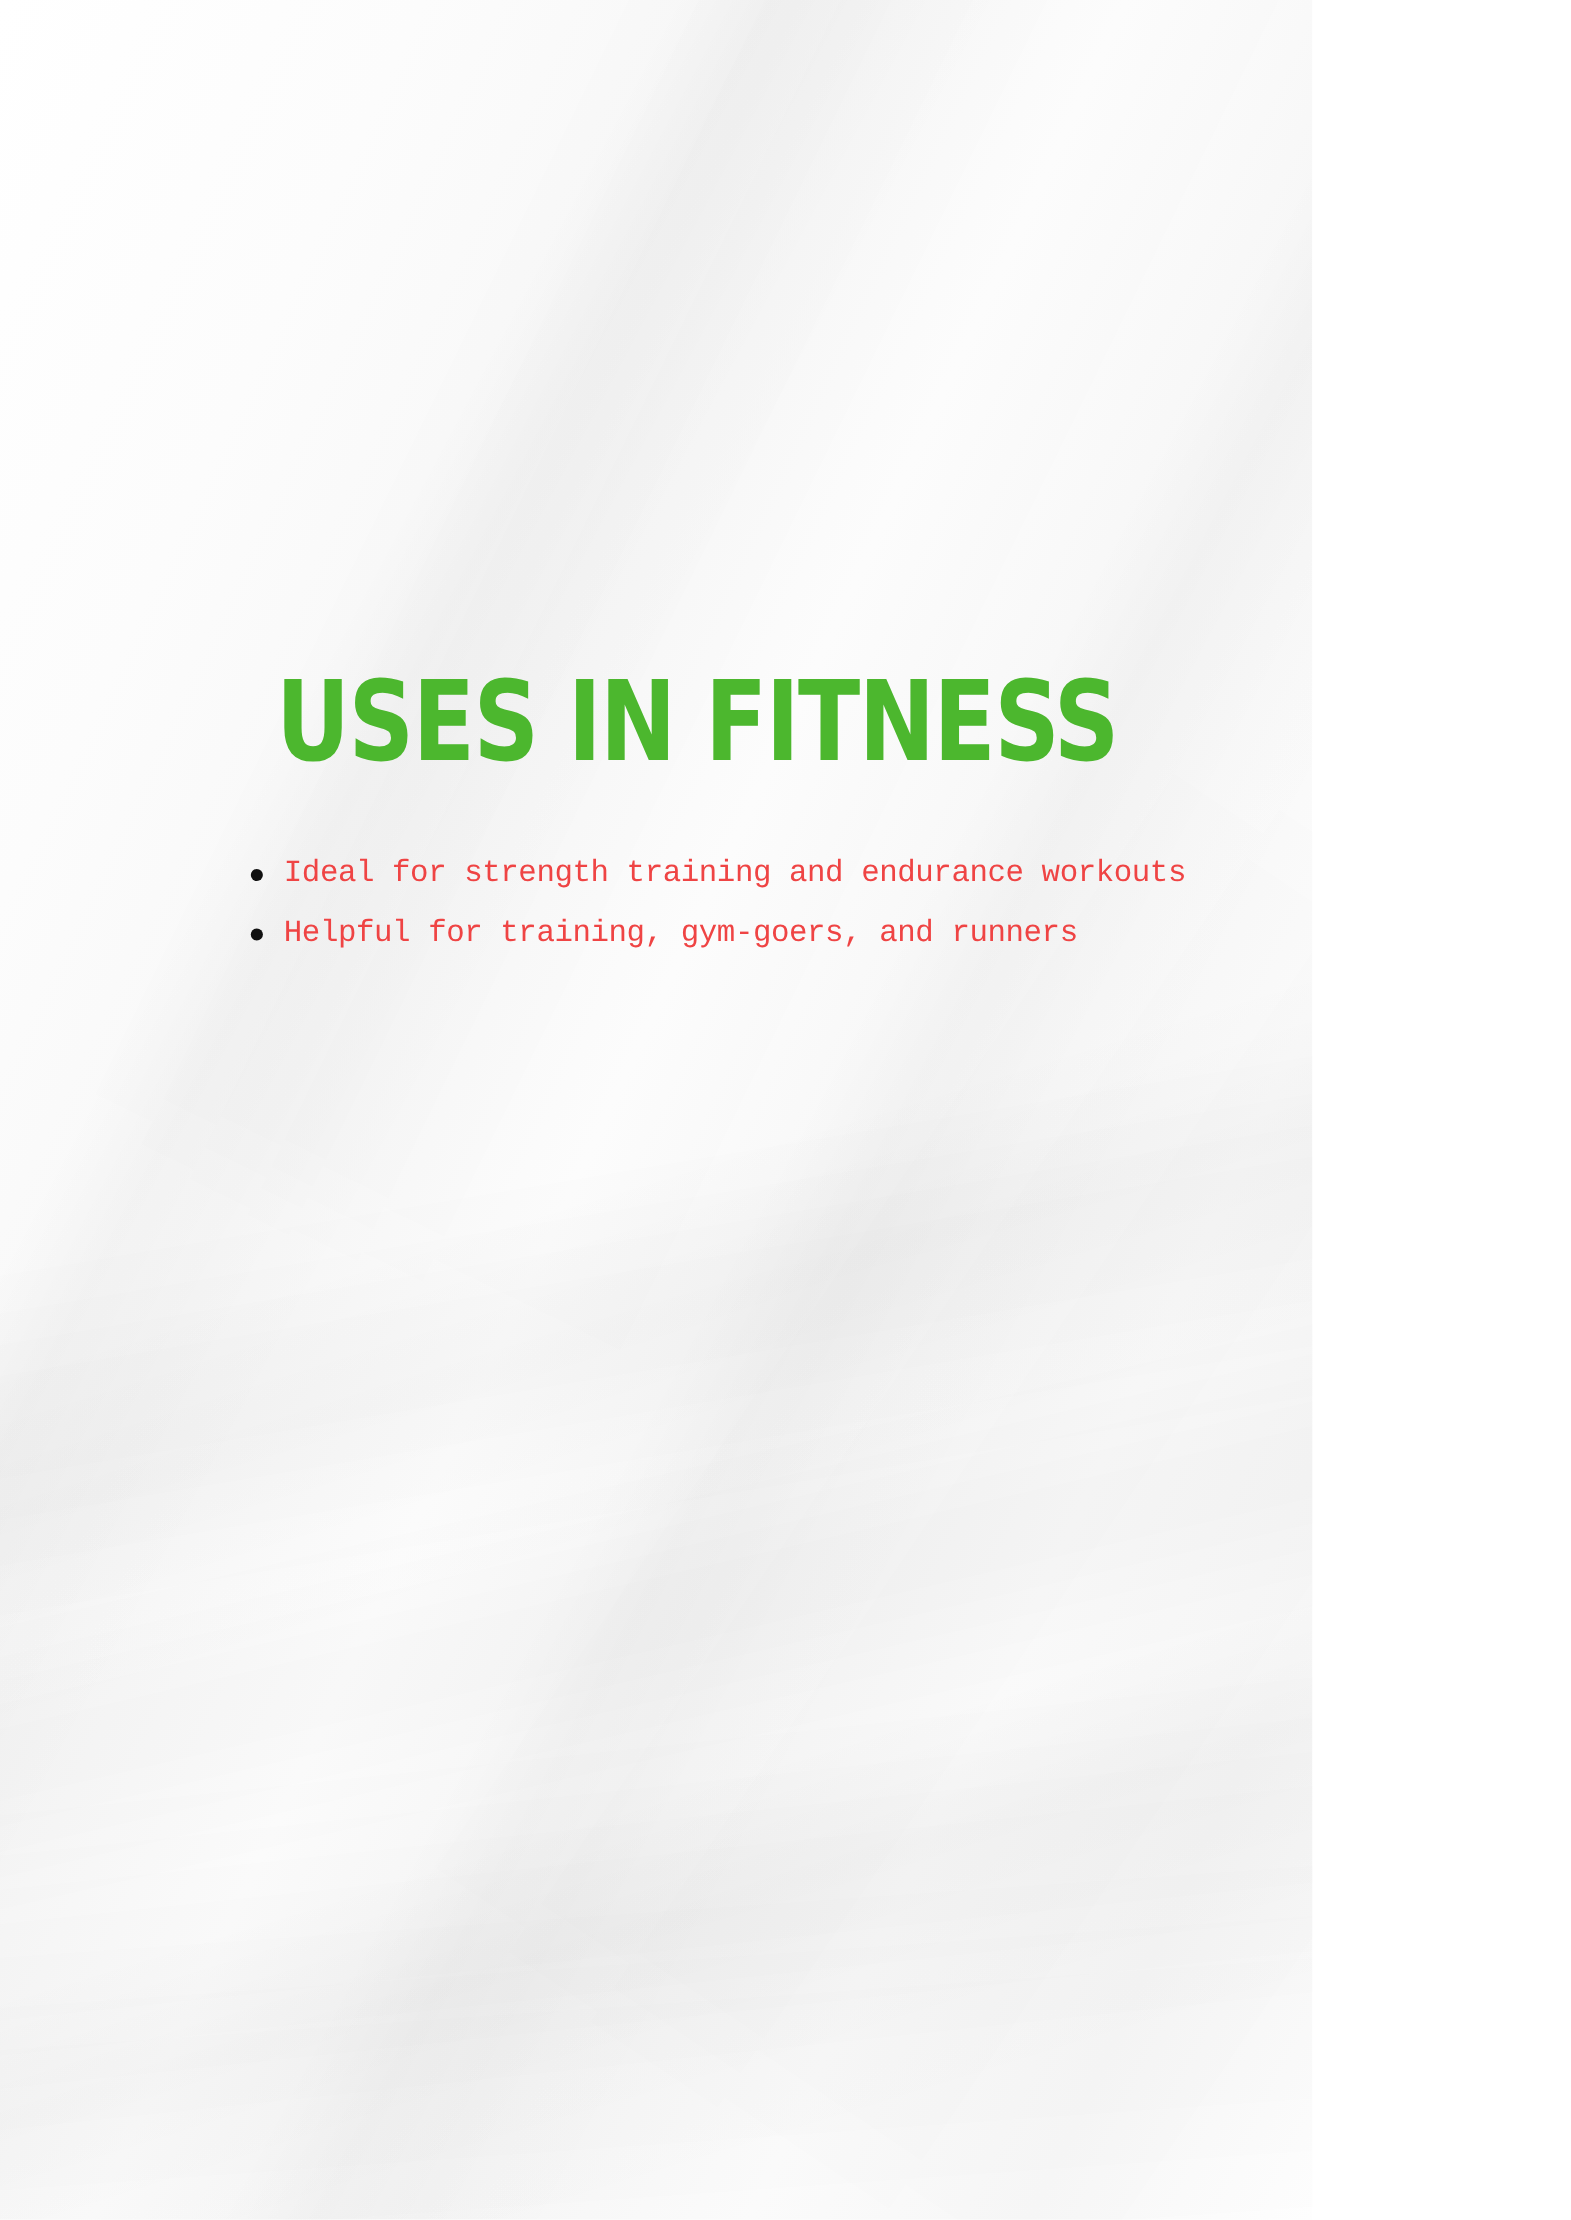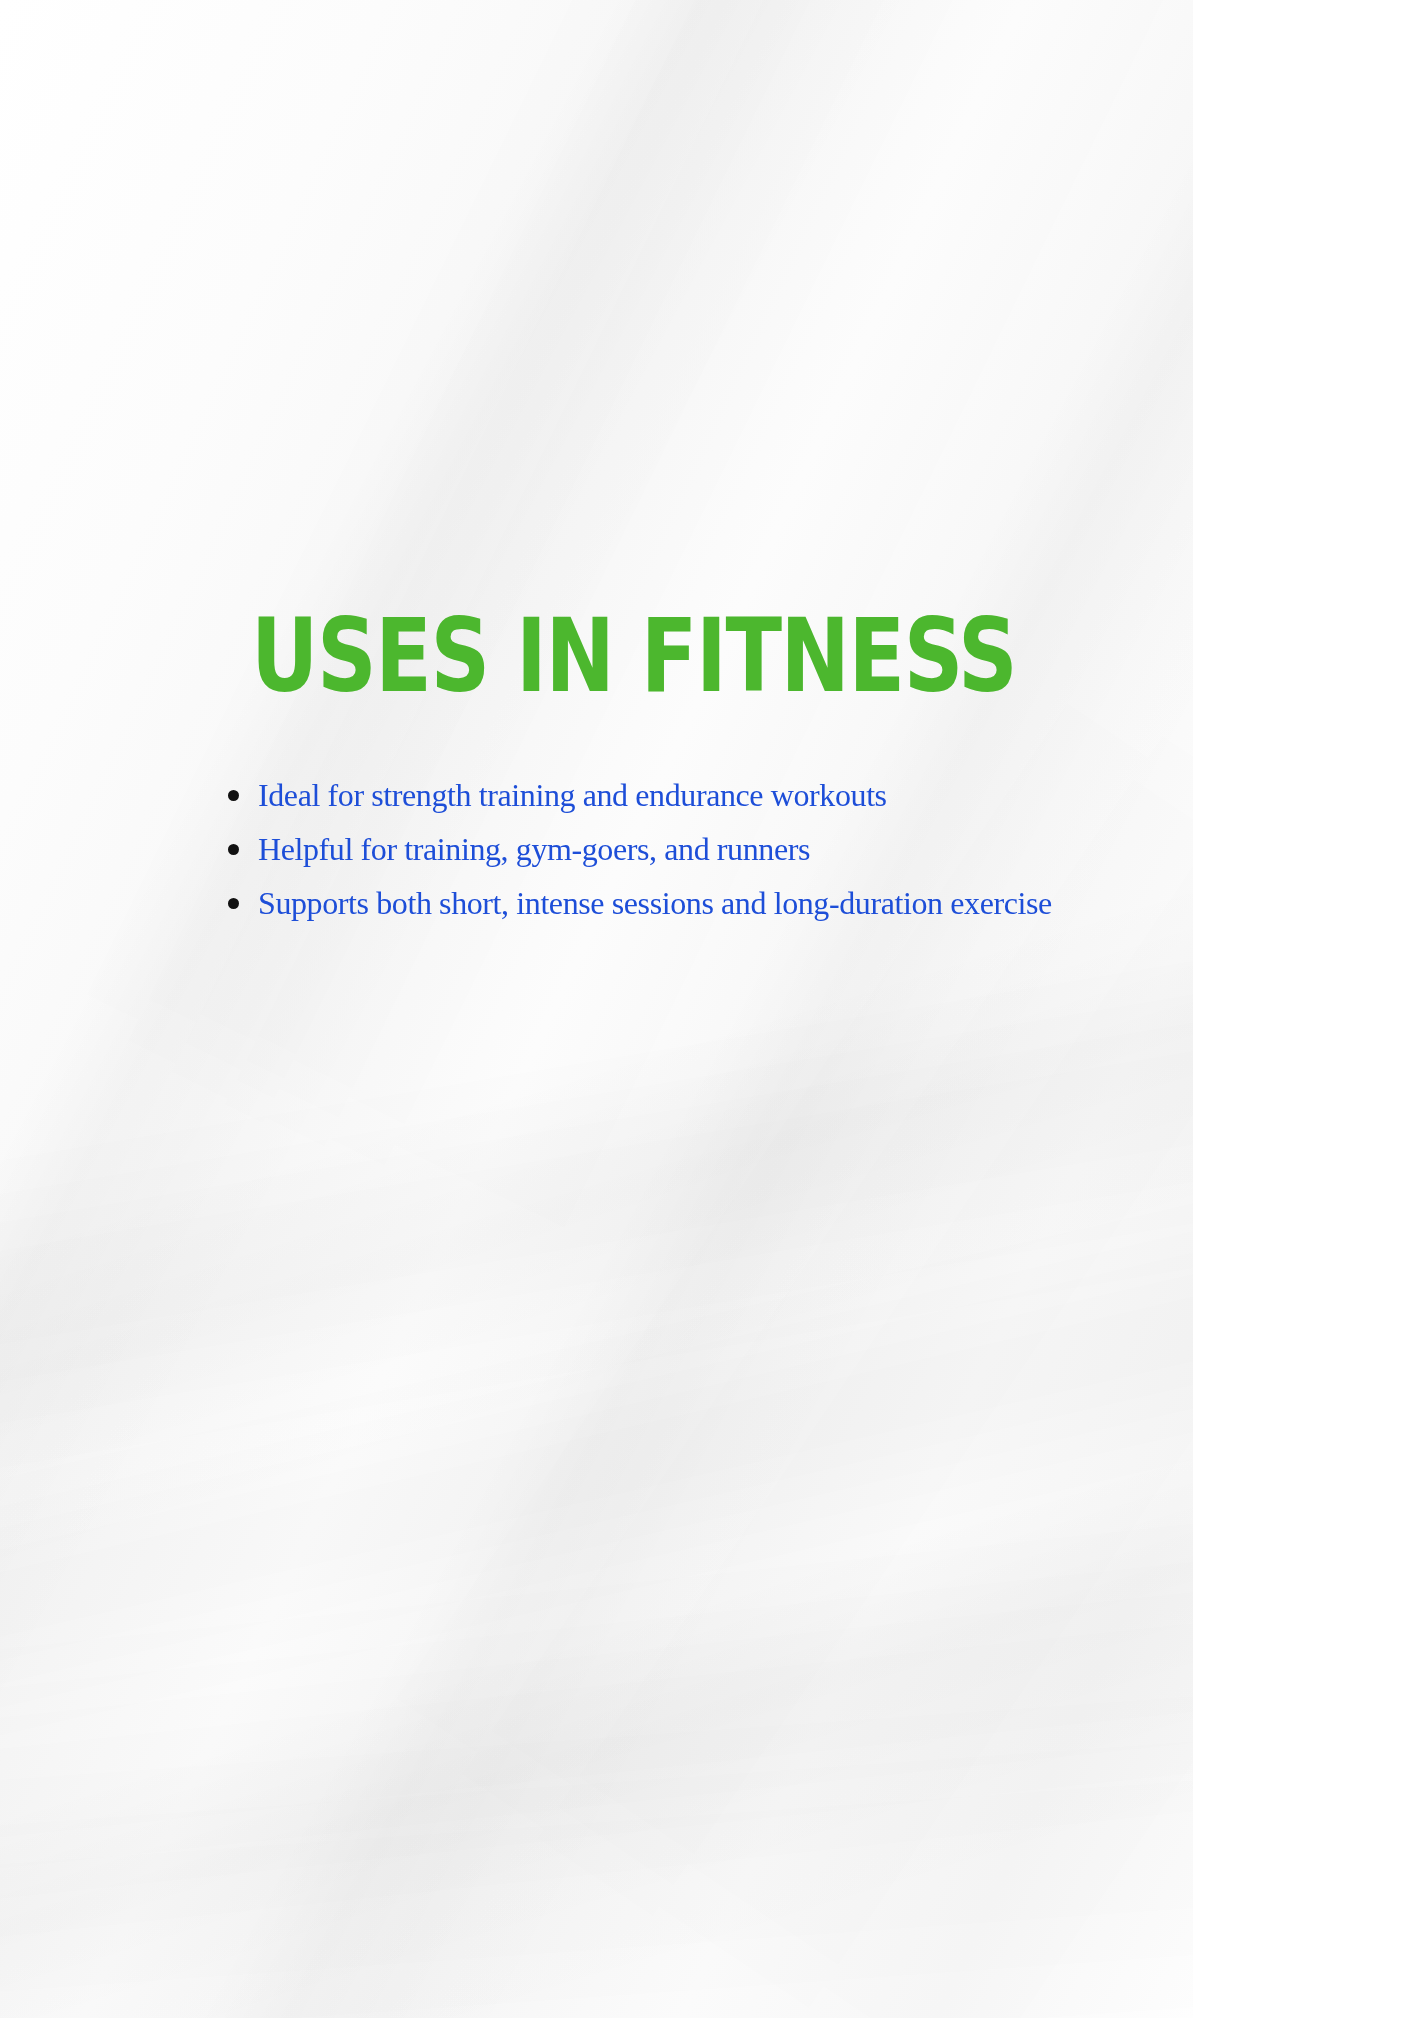--- a/index.html
+++ b/index.html
@@ -189,26 +189,26 @@
     width: 880px;
     margin: 0;
     padding: 0;
     list-style: none;
   }
 
   .bullet-item {
     position: relative;
     margin: 0 0 0 0;
     padding-left: 30px;
-    font-family: Liberation Serif, serif;
-    font-size: 32px;
+    font-family: Liberation Mono, monospace;
+    font-size: 28px;
     line-height: 54px;
     font-weight: 400;
     letter-spacing: -0.4px;
-    color: #1d4ed8;
+    color: #ef4444;
     transform-origin: left center;
   }
 
   .bullet-marker {
     position: absolute;
     left: 0;
     top: 22px;
     width: 11px;
     height: 11px;
     border-radius: 50%;
@@ -244,21 +244,17 @@
         <span class="bullet-marker"></span>
         <span class="bullet-text">Ideal for strength training and endurance workouts</span>
       </li>
 
       <li class="bullet-item">
         <span class="bullet-marker"></span>
         <span class="bullet-text">Helpful for training, gym-goers, and runners</span>
       </li>
 
 
-      <li class="bullet-item">
-        <span class="bullet-marker"></span>
-        <span class="bullet-text">Supports both short, intense sessions and long-duration exercise</span>
-      </li>
 
     </ul>
 
   </div>
 </div>
 
 </body></html>

